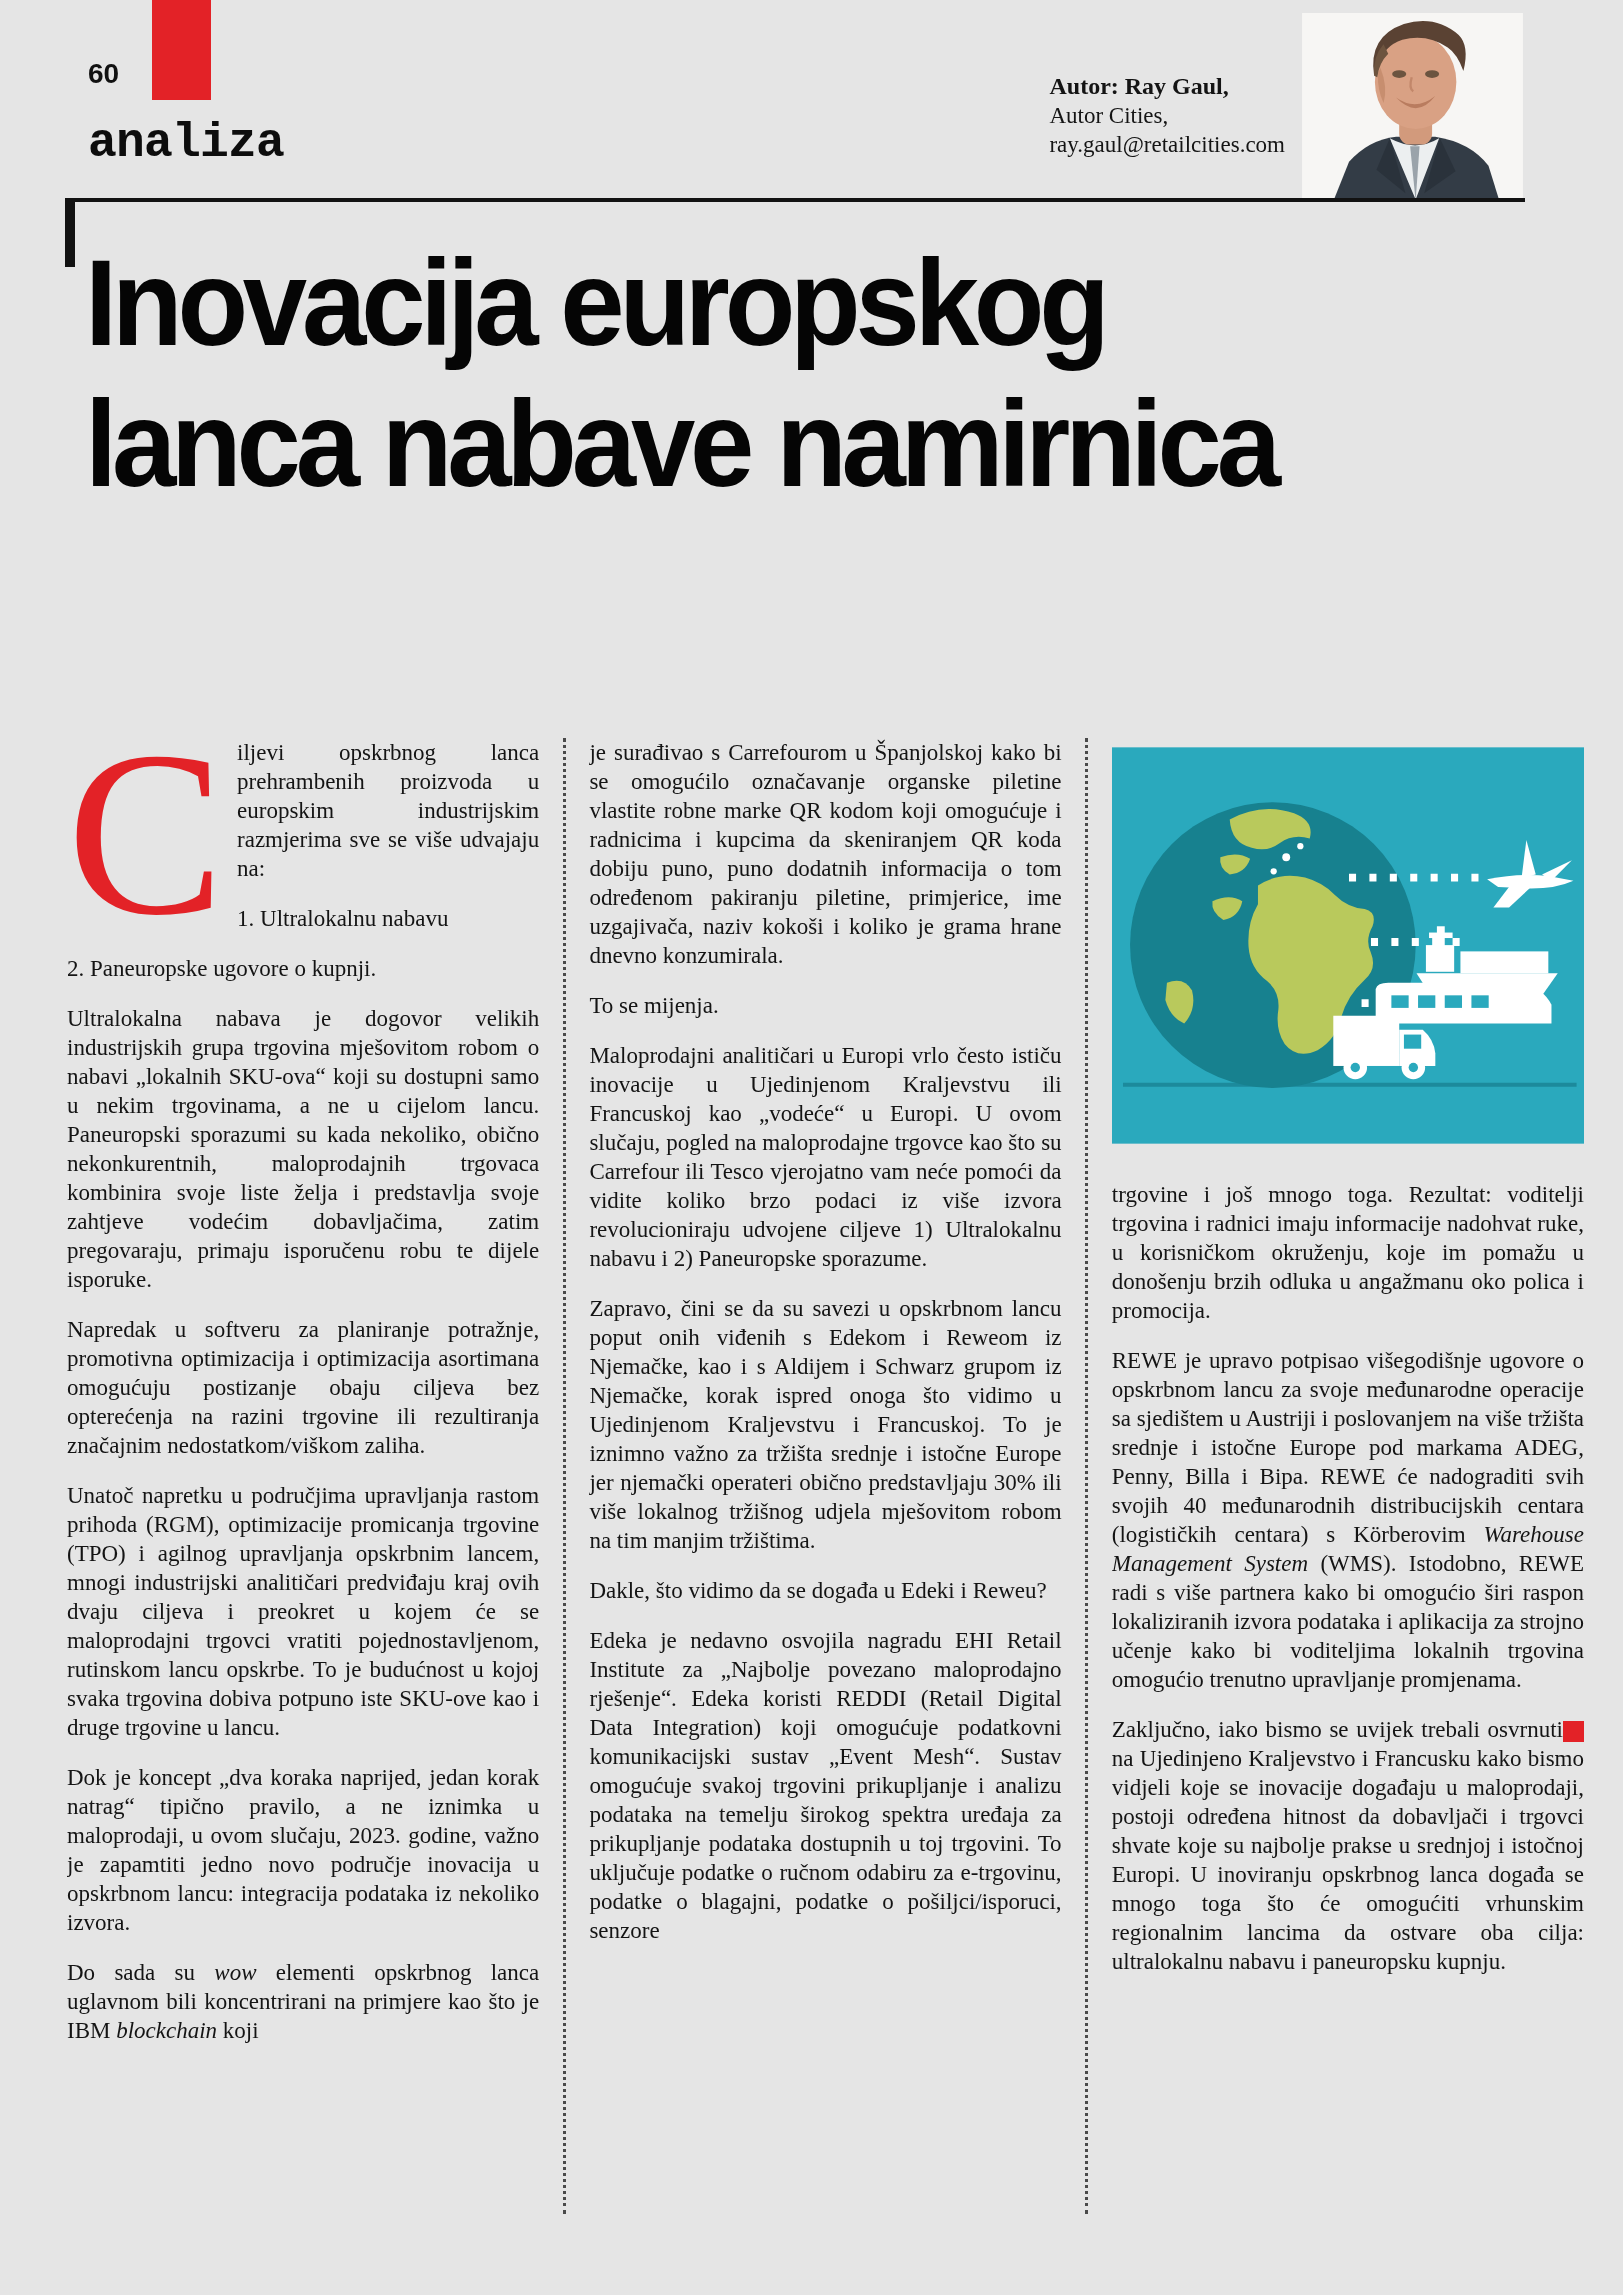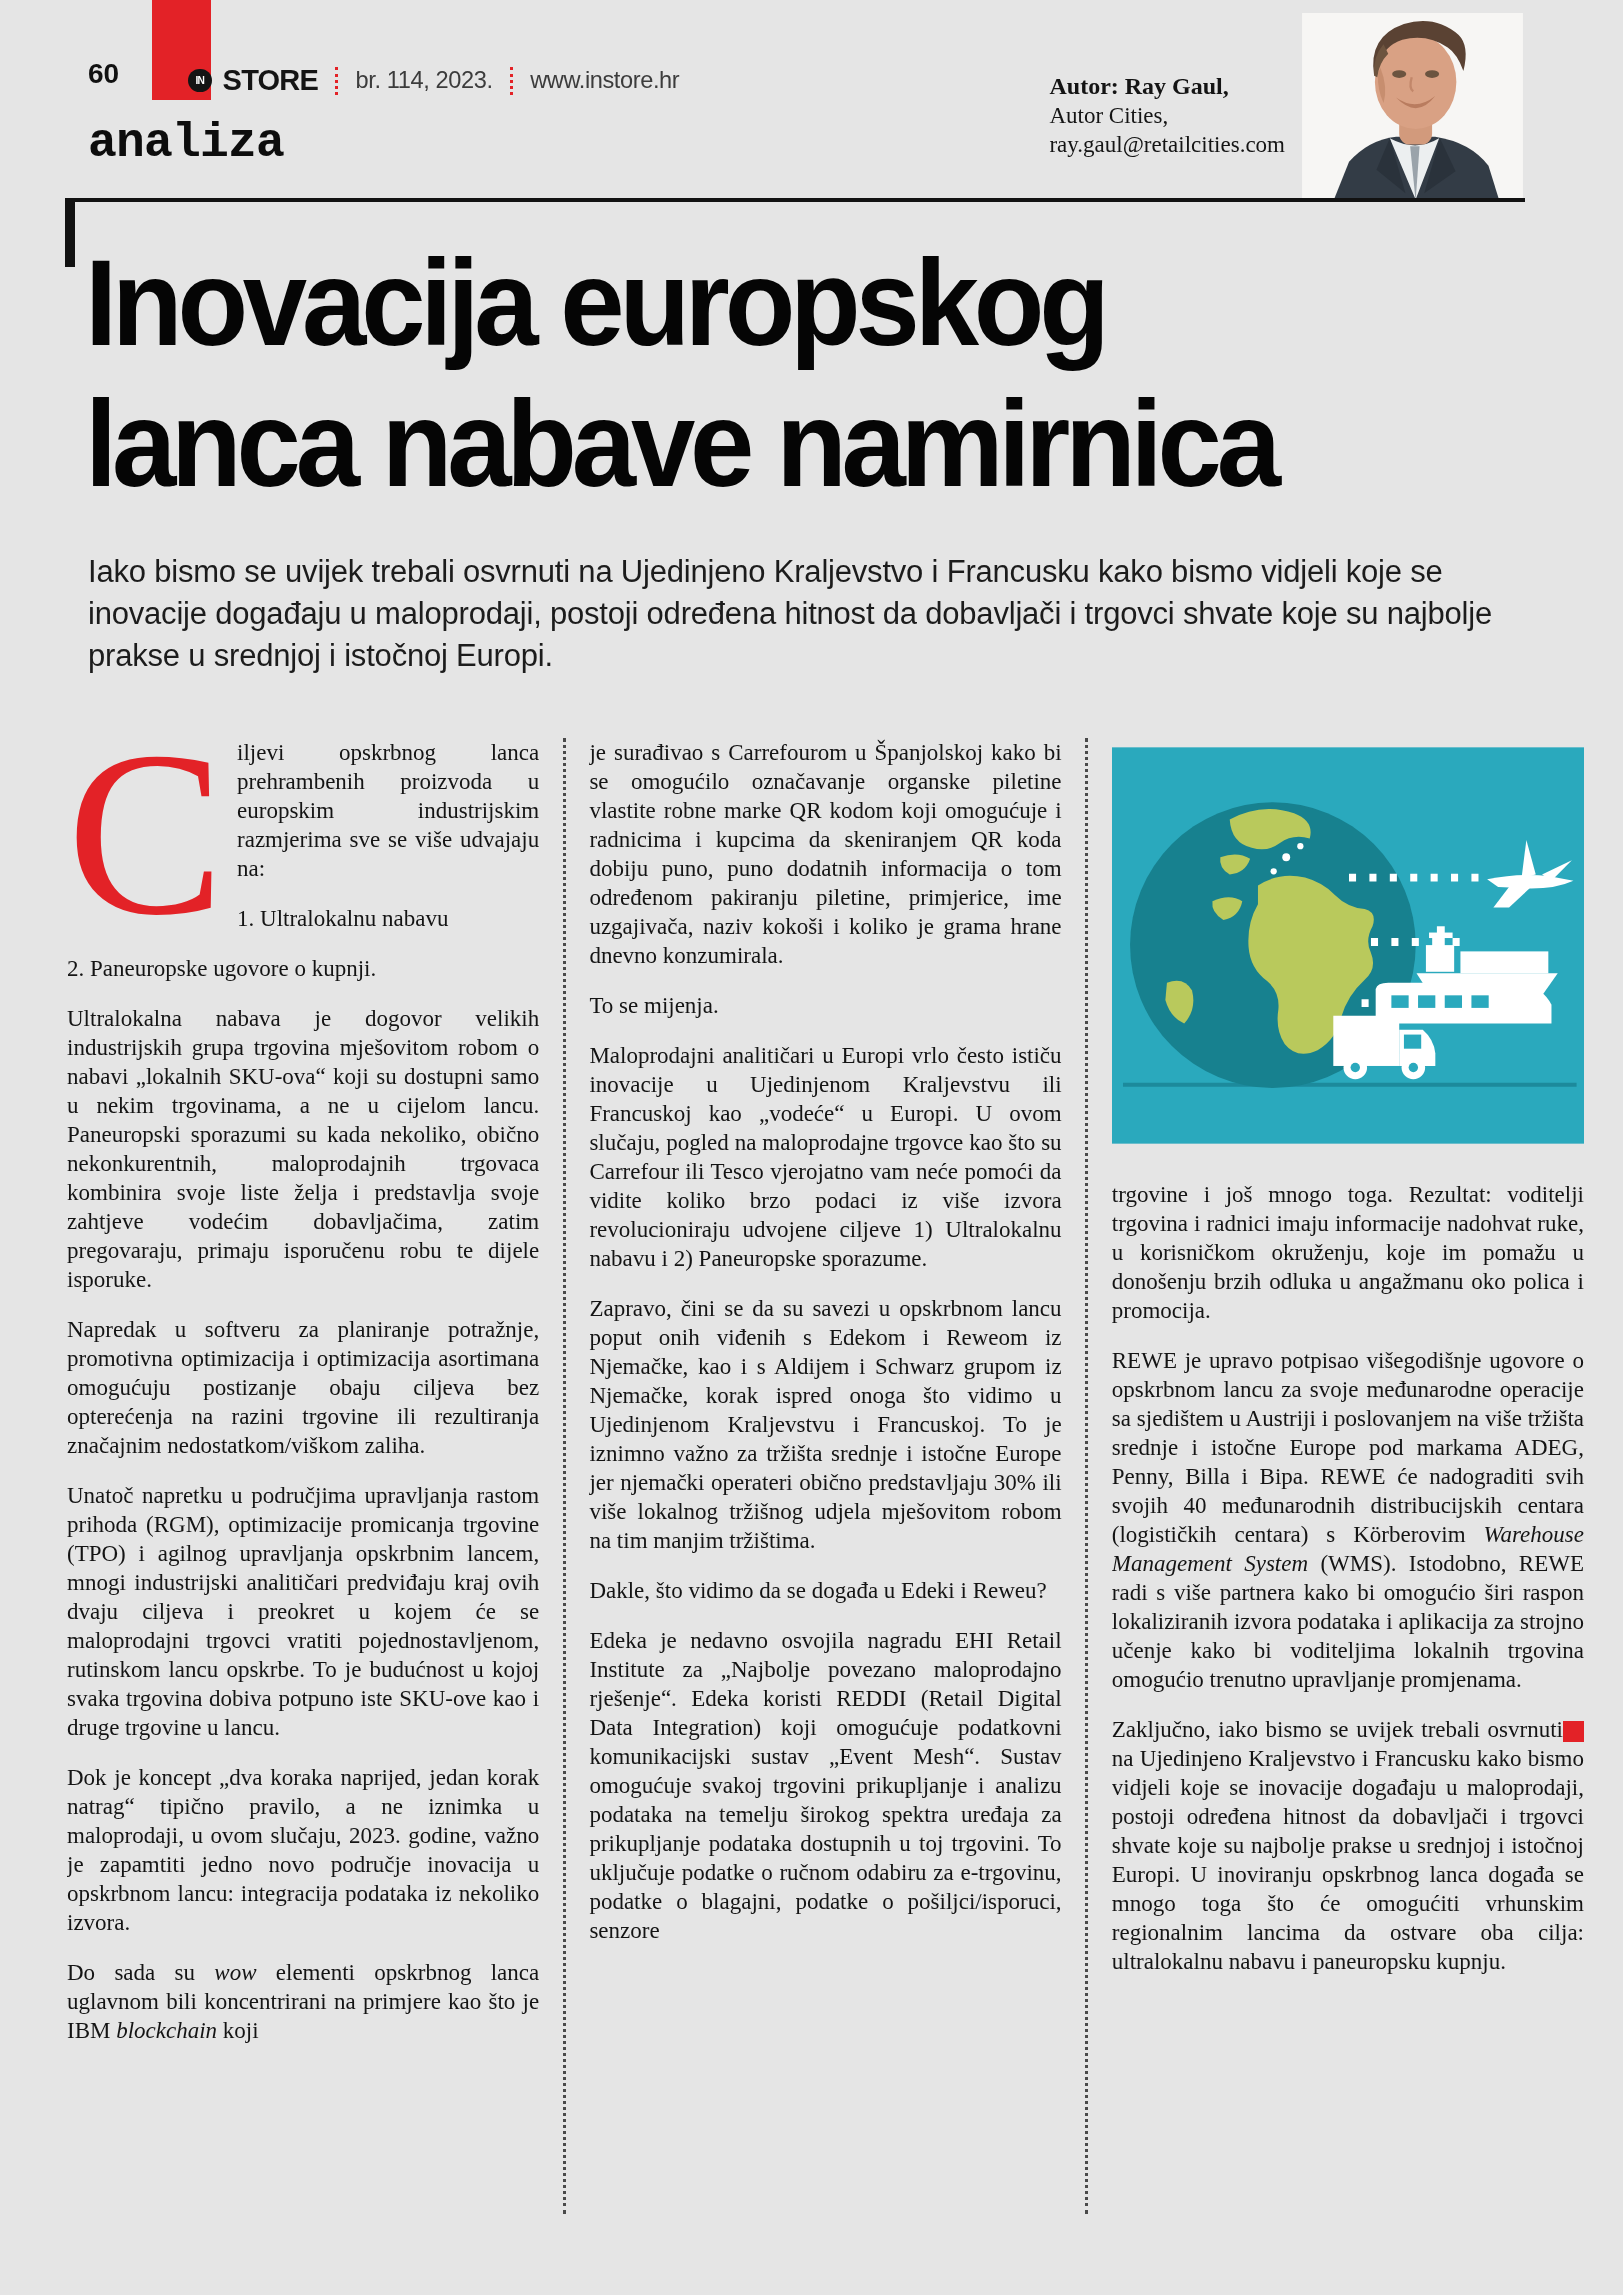--- a/index.html
+++ b/index.html
@@ -51,28 +51,20 @@
 
   .illustration{width:474px;height:397px;display:block;margin:9.4px 0 36px 0;}
 </style>
 </head>
 <body>
 
 <div class="page">
 
   <div class="pagenum">60</div>
   <div class="redblock"></div>
-  <div class="logo-row">
-    <span class="in-circle">IN</span>
-    <span class="store">STORE</span>
-    <span class="vdots"></span>
-    <span class="hmeta">br. 114, 2023.</span>
-    <span class="vdots"></span>
-    <span class="hmeta">www.instore.hr</span>
-  </div>
   <div class="section-label">analiza</div>
 
   <div class="author-block">
     <div class="author-name">Autor: Ray Gaul,</div>
     <div class="author-org">Autor Cities,</div>
     <div class="author-email">ray.gaul@retailcities.com</div>
   </div>
 
   <svg class="photo" viewBox="0 0 282 240">
     <rect x="0" y="0" width="282" height="240" fill="#f7f6f4"></rect>
@@ -100,21 +92,20 @@
   </svg>
 
   <div class="black-rule"></div>
   <div class="flag-bar"></div>
 
   <div class="headline">
     <div>Inovacija europskog</div>
     <div>lanca nabave namirnica</div>
   </div>
 
-  <div class="lead">Iako bismo se uvijek trebali osvrnuti na Ujedinjeno Kraljevstvo i Francusku kako bismo vidjeli koje se inovacije događaju u maloprodaji, postoji određena hitnost da dobavljači i trgovci shvate koje su najbolje prakse u srednjoj i istočnoj Europi.</div>
 
   <div class="columns">
     <div class="col rule">
         <p class="para"><span class="dropcap">C</span><span>iljevi opskrbnog lanca prehrambenih proizvoda u europskim industrijskim razmjerima sve se više udvajaju na:</span></p>
         <p class="para"><span>1. Ultralokalnu nabavu</span></p>
         <p class="para"><span>2. Paneuropske ugovore o kupnji.</span></p>
         <p class="para"><span>Ultralokalna nabava je dogovor velikih industrijskih grupa trgovina mješovitom robom o nabavi „lokalnih SKU-ova“ koji su dostupni samo u nekim trgovinama, a ne u cijelom lancu. Paneuropski sporazumi su kada nekoliko, obično nekonkurentnih, maloprodajnih trgovaca kombinira svoje liste želja i predstavlja svoje zahtjeve vodećim dobavljačima, zatim pregovaraju, primaju isporučenu robu te dijele isporuke.</span></p>
         <p class="para"><span>Napredak u softveru za planiranje potražnje, promotivna optimizacija i optimizacija asortimana omogućuju postizanje obaju ciljeva bez opterećenja na razini trgovine ili rezultiranja značajnim nedostatkom/viškom zaliha.</span></p>
         <p class="para"><span>Unatoč napretku u područjima upravljanja rastom prihoda (RGM), optimizacije promicanja trgovine (TPO) i agilnog upravljanja opskrbnim lancem, mnogi industrijski analitičari predviđaju kraj ovih dvaju ciljeva i preokret u kojem će se maloprodajni trgovci vratiti pojednostavljenom, rutinskom lancu opskrbe. To je budućnost u kojoj svaka trgovina dobiva potpuno iste SKU-ove kao i druge trgovine u lancu.</span></p>
         <p class="para"><span>Dok je koncept „dva koraka naprijed, jedan korak natrag“ tipično pravilo, a ne iznimka u maloprodaji, u ovom slučaju, 2023. godine, važno je zapamtiti jedno novo područje inovacija u opskrbnom lancu: integracija podataka iz nekoliko izvora.</span></p>

